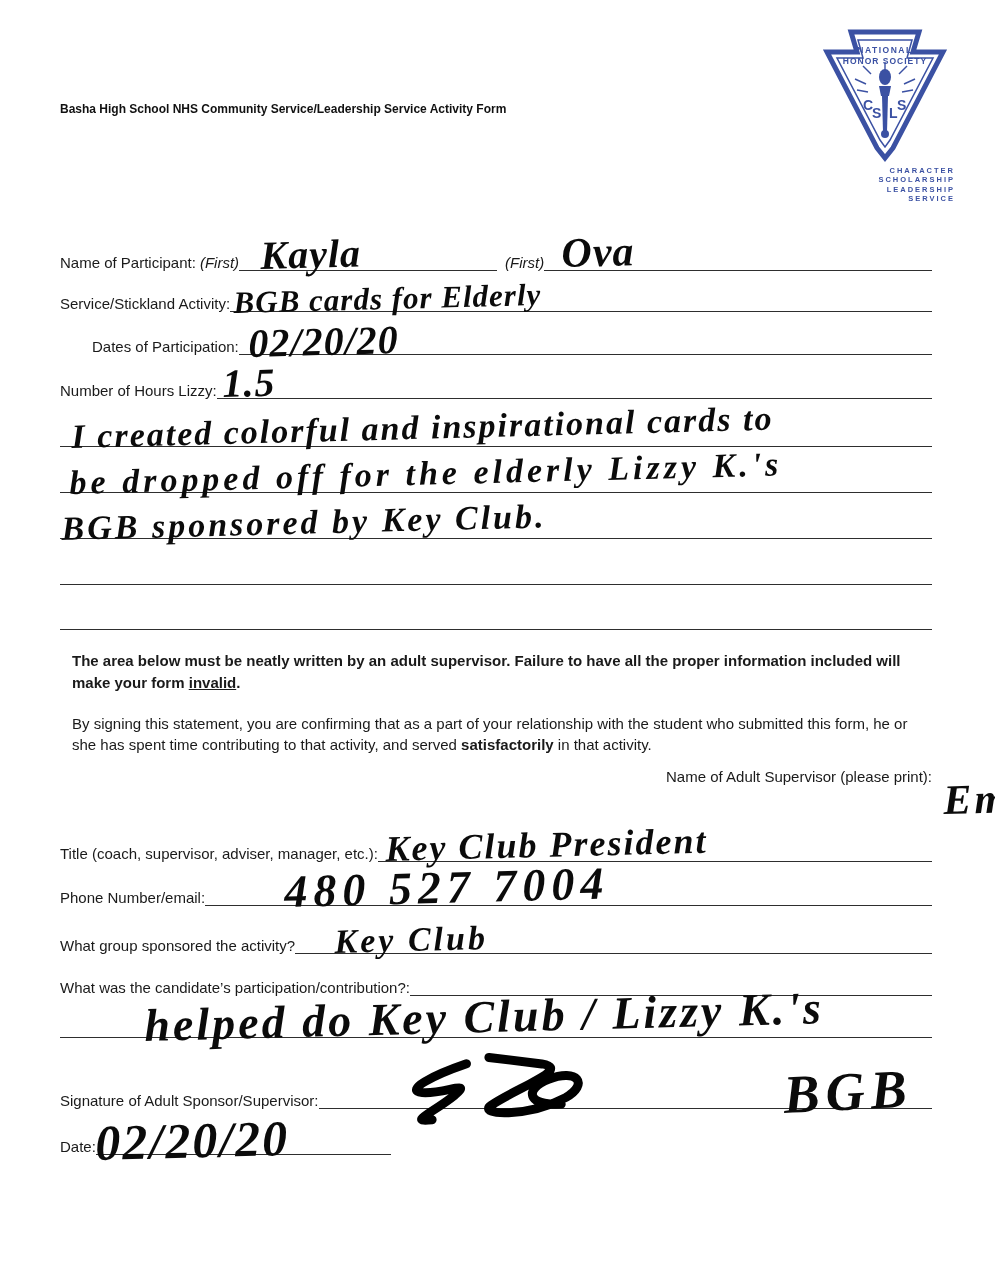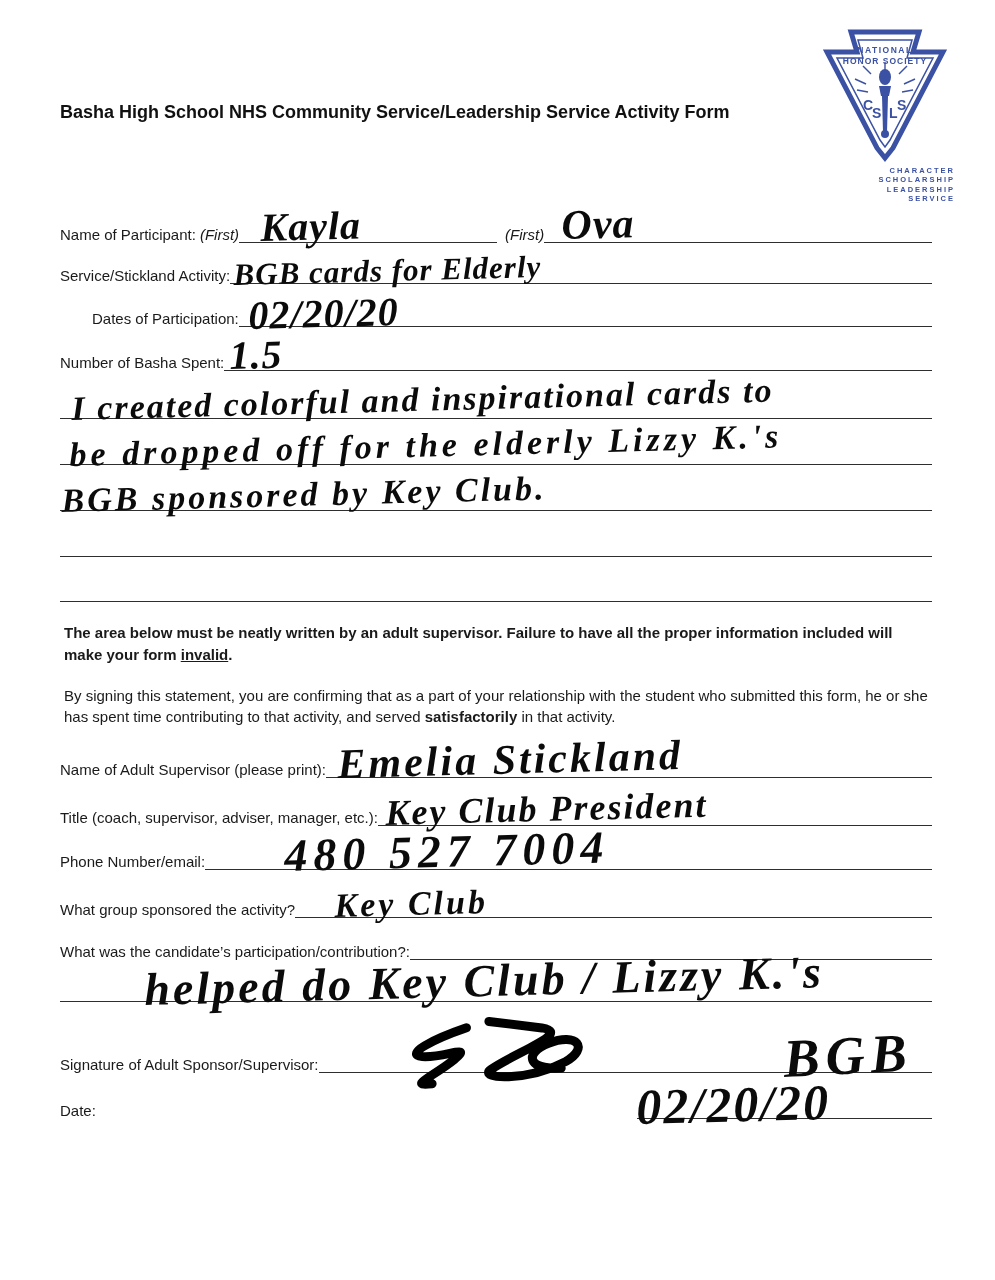--- a/index.html
+++ b/index.html
@@ -1,21 +1,21 @@
 <!DOCTYPE html>
 <html><head>
 <meta charset="utf-8">
 <style>
   html,body{margin:0;padding:0;background:#fff;}
   .sheet{
     position:relative;width:995px;height:1280px;background:#ffffff;
     font-family:"Liberation Sans",sans-serif;color:#1a1a1a;overflow:hidden;
   }
   .title{
-    position:absolute;left:60px;top:102px;font-size:18px;font-weight:bold;color:#111;text-align:center;
+    position:absolute;left:60px;top:102px;font-size:12px;font-weight:bold;color:#111;text-align:center;
   }
   
   .logo{position:absolute;top:26px;right:40px;width:140px;text-align:right;}
   .logo svg{display:block;margin:0 auto;}
   .logo-bottom{margin-top:2px;line-height:1.25;}
   .logo-bottom div{
     font-size:7.5px;font-weight:bold;letter-spacing:2px;color:#3b51a3;
   }
   
   .form{position:absolute;left:60px;right:63px;top:206px;font-size:15px;}
@@ -26,21 +26,21 @@
   .blank.short{flex:0 0 295px;}
   .ruled{border-bottom:1.6px solid #2e2e2e;position:relative;}
   
   .hw{
     position:absolute;font-family:cursive;font-weight:700;font-style:italic;
     color:#0b0b0b;line-height:1;white-space:nowrap;letter-spacing:1px;
     transform:rotate(-1.5deg);transform-origin:left bottom;pointer-events:none;
   }
   .bold{font-weight:bold;}
   .ul{text-decoration:underline;}
-  .para{margin:4px;line-height:1.45;}
+  .para{margin:12px;line-height:1.45;}
   .note{font-size:13px;}
 </style>
 </head>
 <body>
 
 <div class="sheet">
 
   <div class="title">Basha High School NHS Community Service/Leadership Service Activity Form</div>
 
   <div class="logo">
@@ -79,21 +79,21 @@
     <div class="logo-bottom">
       <div>CHARACTER</div>
       <div>SCHOLARSHIP</div>
       <div>LEADERSHIP</div>
       <div>SERVICE</div>
     </div>
   </div>
 
   <div class="form">
 
-    <div class="row" style="height:40px;">
+    <div class="row" style="height:40px;margin-top:28px;">
       <span class="lbl">Name of Participant:</span>
       <span class="lbl it" style="padding-left:4px;">(First)</span>
       <div class="blank" style="flex:0 0 258px;">
         <span class="hw" style="left:22px;bottom:-6px;font-size:40px;">Kayla</span>
       </div>
       <span class="lbl it" style="padding-left:8px;">(First)</span>
       <div class="blank">
         <span class="hw" style="left:18px;bottom:-4px;font-size:42px;">Ova</span>
       </div>
     </div>
@@ -106,21 +106,21 @@
     </div>
 
     <div class="row" style="height:43px;margin-left:32px;">
       <span class="lbl">Dates of Participation:</span>
       <div class="blank">
         <span class="hw" style="left:10px;bottom:-10px;font-size:40px;">02/20/20</span>
       </div>
     </div>
 
     <div class="row" style="height:44px;">
-      <span class="lbl">Number of Basha Spent:</span>
+      <span class="lbl">Number of Hours Lizzy:</span>
       <div class="blank">
         <span class="hw" style="left:6px;bottom:-6px;font-size:40px;">1.5</span>
       </div>
     </div>
 
     <div class="ruled" style="height:44px;">
       <span class="hw" style="left:12px;bottom:-8px;font-size:34px;letter-spacing:2px;">I created colorful and inspirational cards to</span>
     </div>
     <div class="ruled" style="height:45px;">
       <span class="hw" style="left:10px;bottom:-8px;font-size:34px;letter-spacing:4px;">be dropped off for the elderly Lizzy K.'s</span>
@@ -132,21 +132,21 @@
       <span class="hw"></span>
     </div>
     <div class="ruled" style="height:44px;">
       <span class="hw"></span>
     </div>
 
     <p class="para bold" style="margin-top:20px;"><span>The area below must be neatly written by an adult supervisor. Failure to have all the proper information included will make your form </span><span class="ul">invalid</span><span>.</span></p>
 
     <p class="para" style="margin-top:19px;"><span>By signing this statement, you are confirming that as a part of your relationship with the student who submitted this form, he or she has spent time contributing to that activity, and served </span><span class="bold">satisfactorily</span><span> in that activity.</span></p>
 
-    <div class="row" style="height:49px;">
+    <div class="row" style="height:49px;flex-direction:column;">
       <span class="lbl">Name of Adult Supervisor (please print):</span>
       <div class="blank">
         <span class="hw" style="left:12px;bottom:-8px;font-size:42px;letter-spacing:3px;">Emelia Stickland</span>
       </div>
     </div>
 
     <div class="row" style="height:42px;margin-top:6px;">
       <span class="lbl">Title (coach, supervisor, adviser, manager, etc.):</span>
       <div class="blank">
         <span class="hw" style="left:8px;bottom:-6px;font-size:36px;letter-spacing:2px;">Key Club President</span>
@@ -182,21 +182,21 @@
         <svg width="260" height="80" viewBox="0 0 260 80" style="position:absolute;left:55px;bottom:-18px;">
           <g fill="none" stroke="#000" stroke-width="9" stroke-linecap="round" stroke-linejoin="round" transform="rotate(-6 130 40)">
             <path d="M95,14 C60,22 30,34 48,38 C70,42 100,30 80,44 C55,60 30,66 55,66"></path>
             <path d="M118,10 L170,22 C200,30 140,44 115,58 C100,66 150,74 190,58 C215,47 205,30 175,38 C150,45 150,62 185,64"></path>
           </g>
         </svg>
         <span class="hw" style="right:18px;bottom:-14px;font-size:54px;letter-spacing:6px;transform:rotate(-3deg);">BGB</span>
       </div>
     </div>
 
-    <div class="row" style="height:46px;justify-content:space-between;">
+    <div class="row" style="height:46px;">
       <span class="lbl">Date:</span>
       <div class="blank short">
         <span class="hw" style="left:0px;bottom:-14px;font-size:50px;letter-spacing:2px;">02/20/20</span>
       </div>
     </div>
 
   </div>
 </div>
 
 </body></html>

